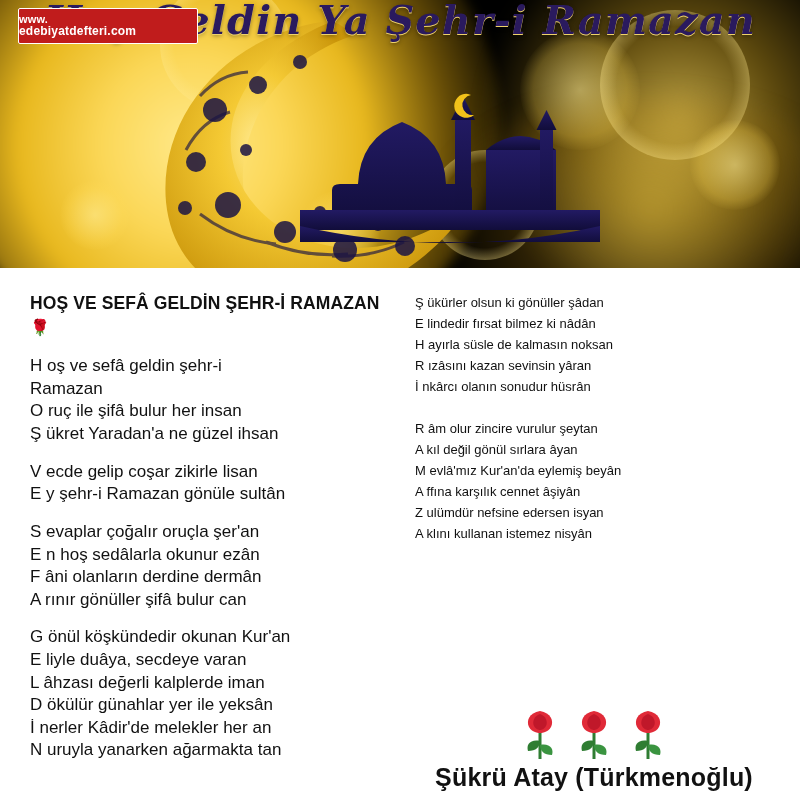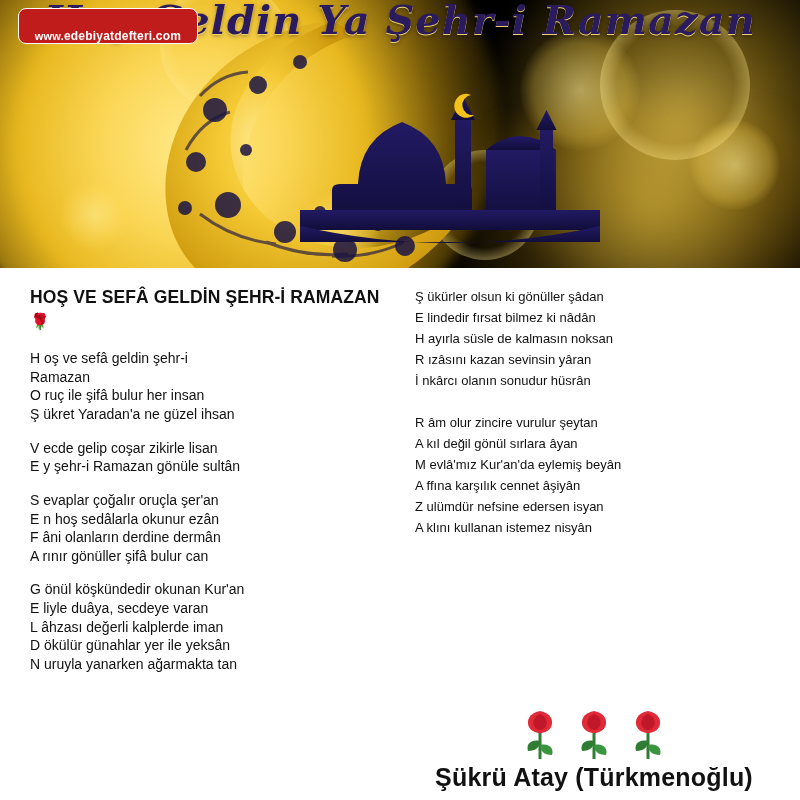--- a/index.html
+++ b/index.html
@@ -105,25 +105,25 @@
 
   
   #watermark {
     position: absolute;
     left: 18px;
     top: 8px;
     width: 178px;
     height: 34px;
     background: #c01c1c;
     border: 1px solid #ffffff;
-    border-radius: 8px;
+    border-radius: 2px;
     z-index: 9;
     display: flex;
-    flex-direction: row;
-    align-items: flex-end;
+    flex-direction: column;
+    align-items: flex-start;
     justify-content: center;
     line-height: 1.05;
   }
   #watermark .wm-top {
     color: #ffffff;
     font-size: 11px;
     font-weight: bold;
     letter-spacing: 0.2px;
   }
   #watermark .wm-bottom {
@@ -143,21 +143,21 @@
     z-index: 5;
   }
 
   
   #poem {
     position: relative;
     width: 800px;
     height: 532px;
     background: #ffffff;
     box-sizing: border-box;
-    padding: 18px 24px 0 30px;
+    padding: 24px 24px 0 30px;
     display: flex;
     gap: 24px;
   }
   .col {
     flex: 1 1 0;
   }
   #col-left { max-width: 368px; }
   #col-right { max-width: 380px; padding-top: 0px; }
 
   .poem-heading {
@@ -170,21 +170,21 @@
   }
   .rose-inline {
     color: #e0304a;
     font-size: 16px;
   }
 
   .stanza {
     margin: 0 0 15px 0;
   }
   .line {
-    font-size: 14px;
+    font-size: 17px;
     color: #111111;
     line-height: 1.33;
     white-space: pre-wrap;
   }
   #col-right .line {
     font-size: 13px;
     line-height: 1.62;
   }
   #col-right .stanza { margin-bottom: 21px; }
 
@@ -344,20 +344,21 @@
         <div class="line">E n hoş sedâlarla okunur ezân</div>
         <div class="line">F âni olanların derdine dermân</div>
         <div class="line">A rınır gönüller şifâ bulur can</div>
       </div>
 
       <div class="stanza">
         <div class="line">G önül köşkündedir okunan Kur'an</div>
         <div class="line">E liyle duâya, secdeye varan</div>
         <div class="line">L âhzası değerli kalplerde iman</div>
         <div class="line">D ökülür günahlar yer ile yeksân</div>
+        <div class="line">İ nerler Kâdir'de melekler her an</div>
         <div class="line">N uruyla yanarken ağarmakta tan</div>
       </div>
     </div>
 
     <div class="col" id="col-right">
       <div class="stanza">
         <div class="line">Ş ükürler olsun ki gönüller şâdan</div>
         <div class="line">E lindedir fırsat bilmez ki nâdân</div>
         <div class="line">H ayırla süsle de kalmasın noksan</div>
         <div class="line">R ızâsını kazan sevinsin yâran</div>

